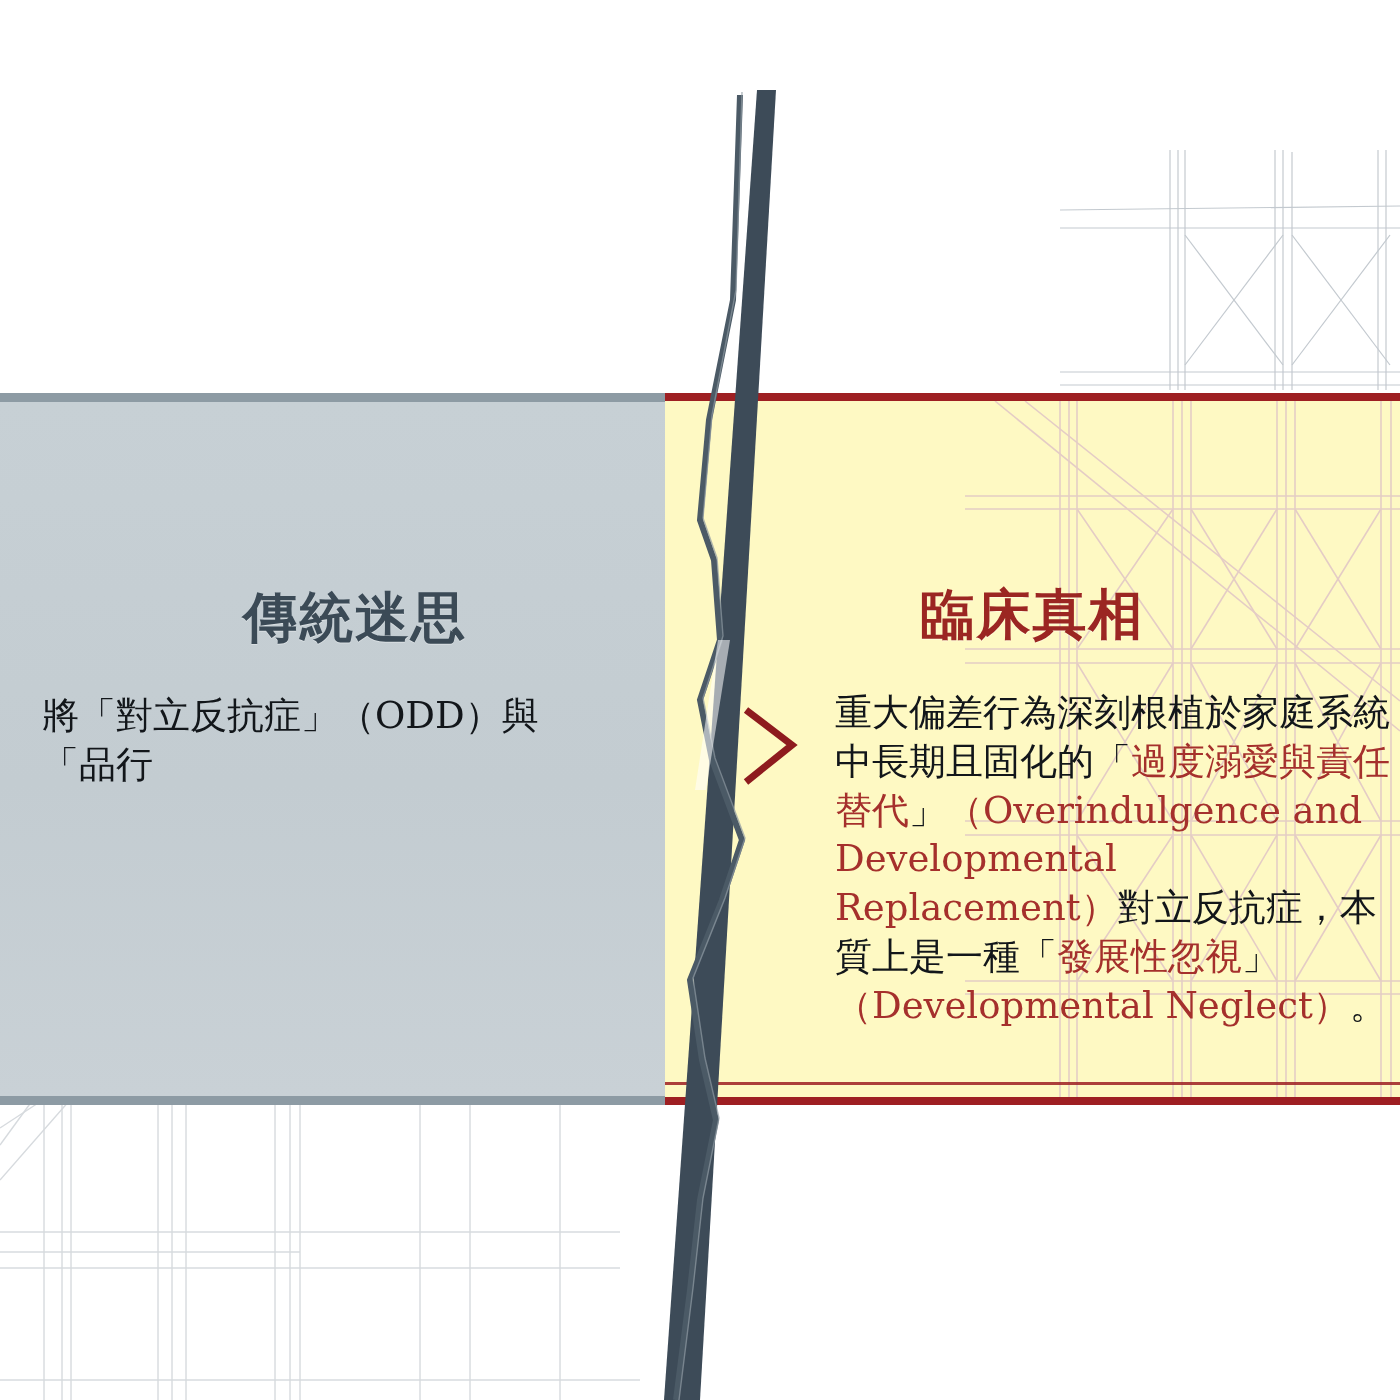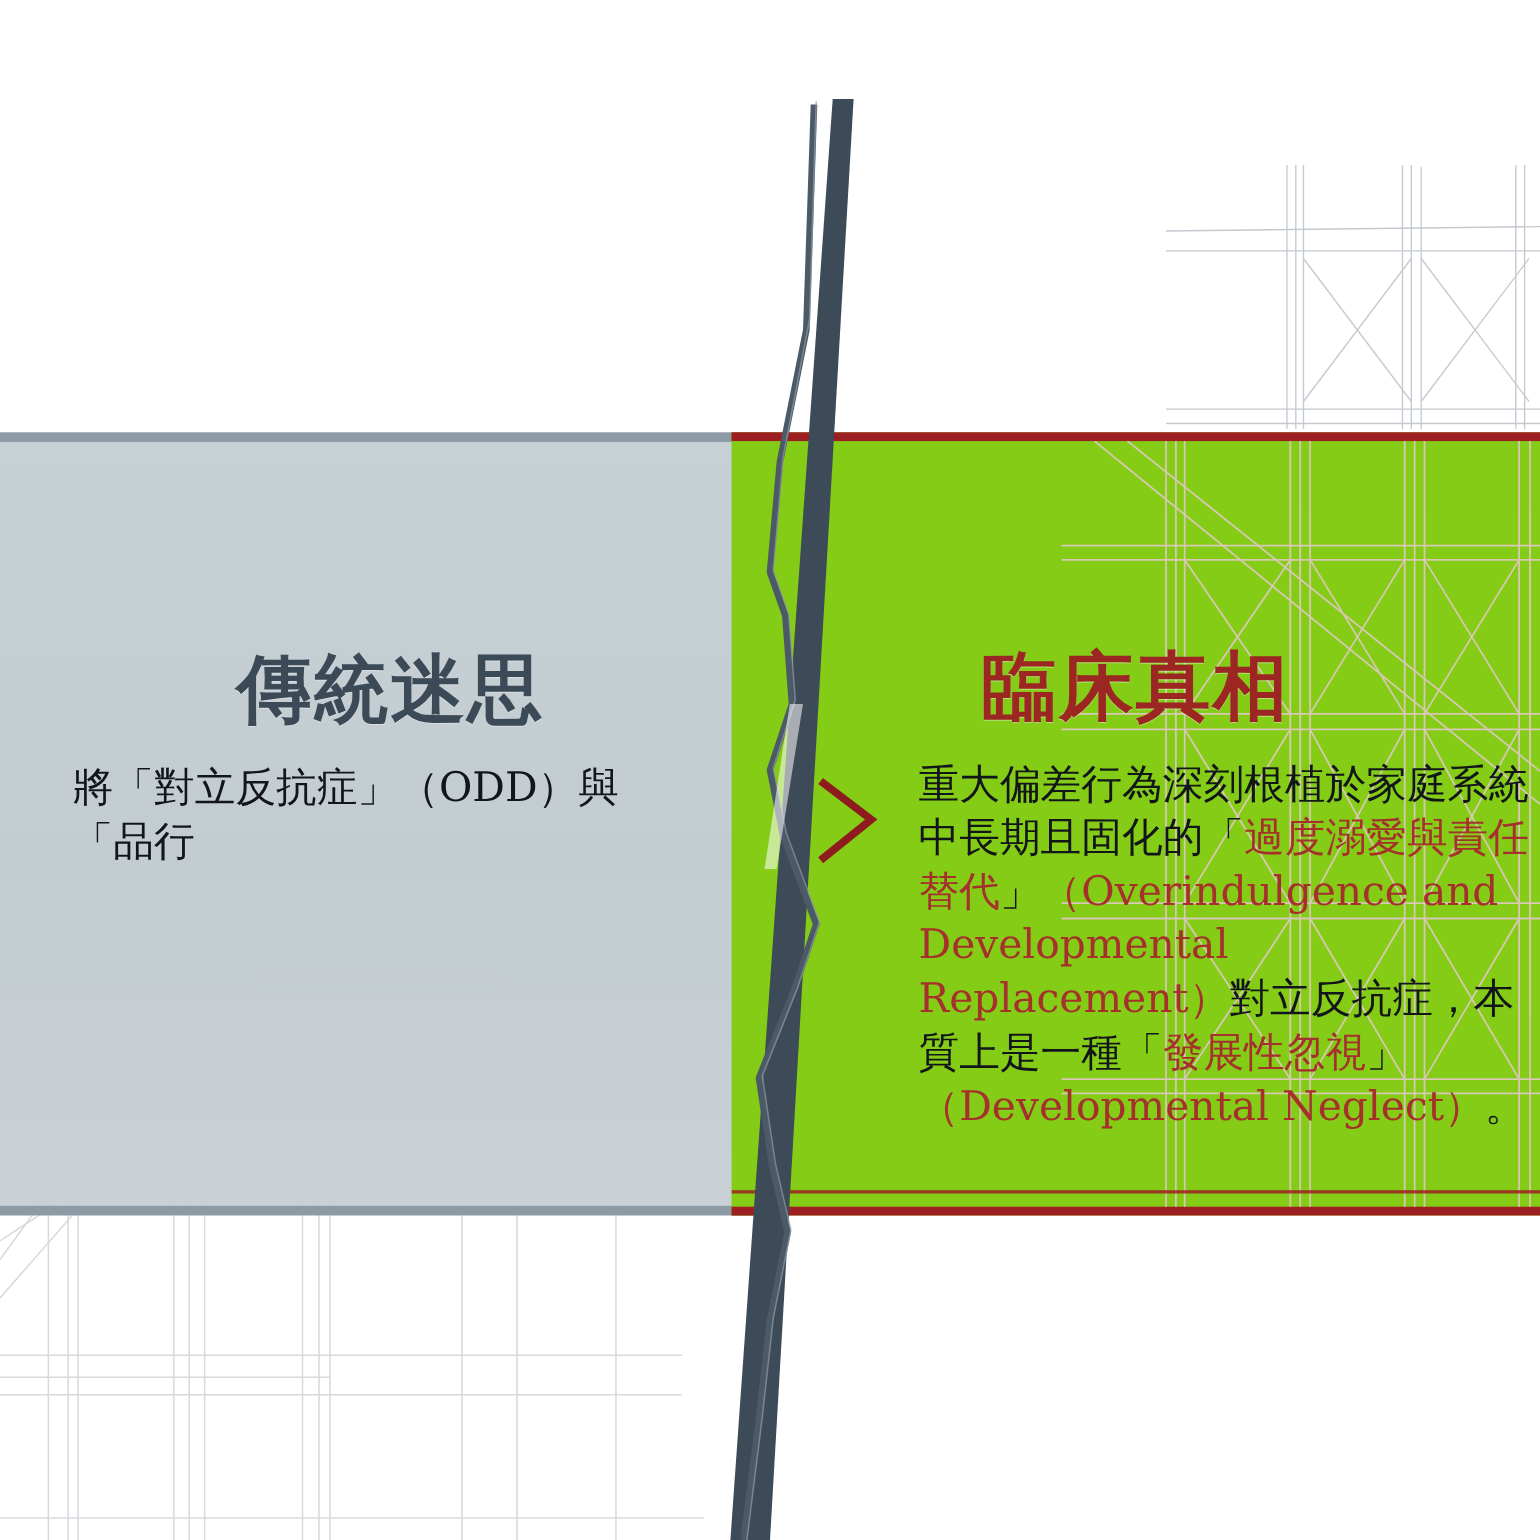--- a/index.html
+++ b/index.html
@@ -20,37 +20,37 @@
 
   #myth-panel{
     left:0;top:393px;width:710px;height:712px;
     background:linear-gradient(180deg,#c7d0d5 0%,#c3ccd1 55%,#c9d1d6 100%);
     border-top:9px solid #8d9ba4;
     border-bottom:9px solid #8d9ba4;
     box-sizing:border-box;
   }
   #truth-panel{
     left:665px;top:393px;width:735px;height:712px;
-    background:#84cc16;
+    background:#fef9c3;
     border-top:8px solid #9e1f22;
     border-bottom:8px solid #9e1f22;
     box-sizing:border-box;
     overflow:hidden;
   }
   #truth-panel .inner-rule{
     position:absolute;left:0;right:0;bottom:12px;height:3px;background:#9e1f22;opacity:.85;
   }
   .truth-bg{position:absolute;inset:0;pointer-events:none;}
 
   
   .panel-title{
     position:absolute;
     font-family:"DejaVu Serif","Liberation Serif",serif;
     font-weight:700;
-    font-size:68px;
+    font-size:54px;
     letter-spacing:2px;
     white-space:nowrap;
   }
   #myth-title{
     left:0;width:710px;text-align:center;top:180px;
     color:#3b4a56;
     text-shadow:0 1px 0 rgba(255,255,255,.35);
   }
   #truth-title{
     left:0;width:735px;text-align:center;top:178px;
@@ -59,21 +59,21 @@
   }
 
   
   .panel-body{
     position:absolute;
     font-family:"DejaVu Serif","Liberation Serif",serif;
     font-size:37px;
     line-height:1.32;
     color:#12161a;
   }
-  #myth-body{left:42px;top:290px;width:560px;margin-left:24px;}
+  #myth-body{left:42px;top:290px;width:560px;}
   #truth-body{left:170px;top:288px;width:570px;}
   .hl{color:#a5302c;}
 
   
   #crack{position:absolute;left:0;top:0;width:1400px;height:1400px;pointer-events:none;}
 
   
   #arrow{position:absolute;left:580px;top:690px;width:260px;height:110px;pointer-events:none;}
 </style>
 </head>

